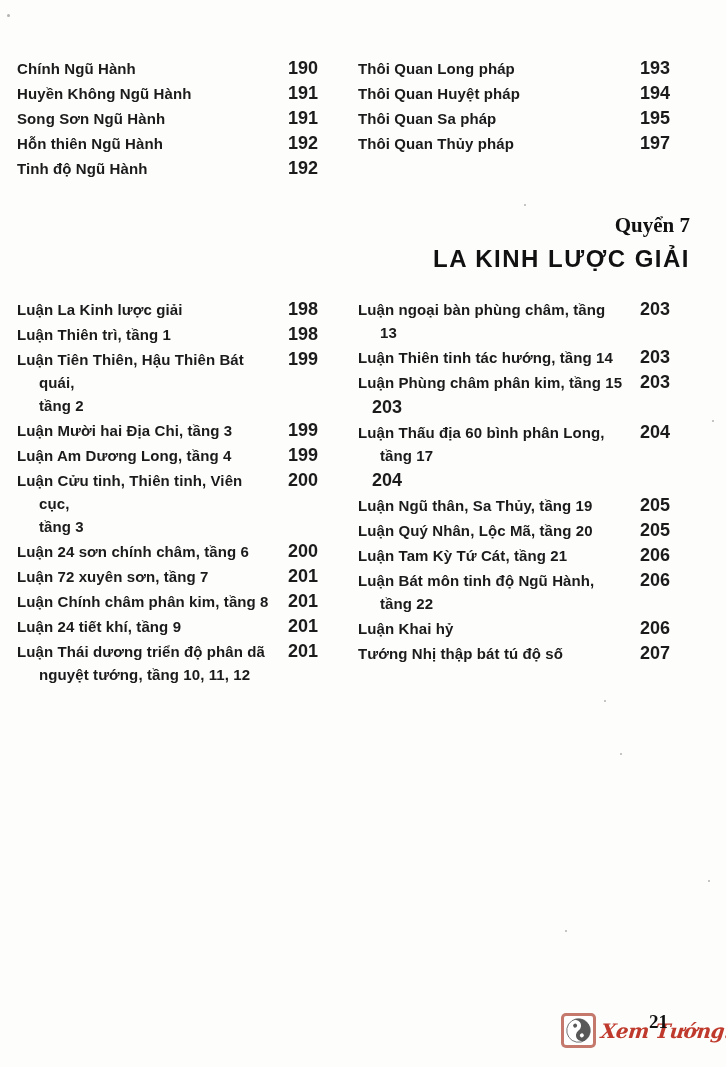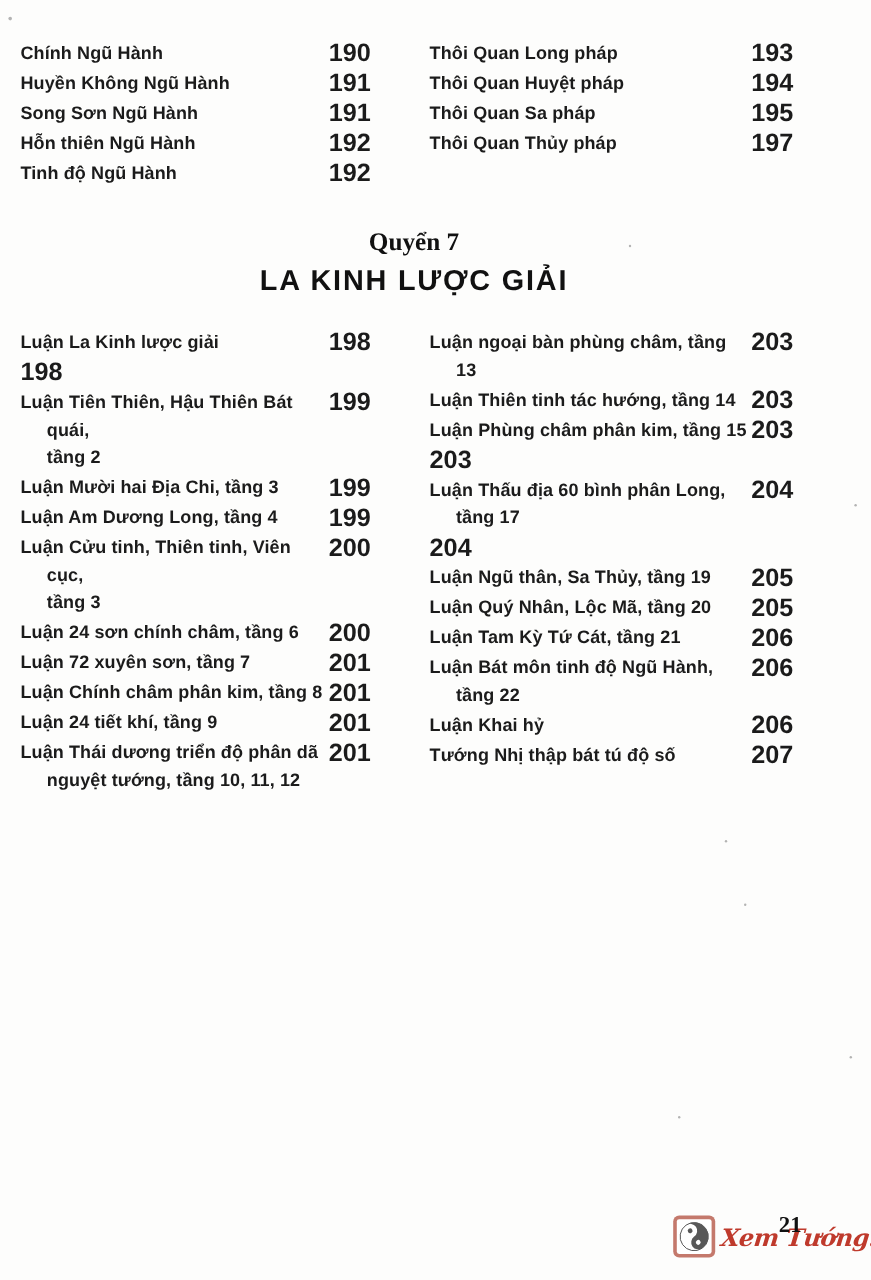--- a/index.html
+++ b/index.html
@@ -35,32 +35,32 @@
     font-weight: bold;
     line-height: 23px;
     letter-spacing: 0.1px;
     white-space: pre-line;
     padding-left: 22px;
     text-indent: -22px;
     color: #1b1b1b;
   }
   .entry-page {
     width: 44px;
-    text-align: left;
-    font-size: 21px;
+    text-align: right;
+    font-size: 18px;
     font-weight: bold;
     line-height: 23px;
     white-space: nowrap;
     color: #1b1b1b;
   }
 
-  .toc-top { padding-top: 33px; }
+  .toc-top { padding-top: 57px; }
 
   
-  .section-header { text-align: center; margin-top: 31px; width: 690px; }
+  .section-header { text-align: right; margin-top: 31px; width: 690px; }
   .section-kicker {
     font-family: "Liberation Serif", serif;
     font-size: 21px;
     font-weight: bold;
     color: #111;
   }
   .section-title {
     margin-top: 7px;
     font-size: 24px;
     font-weight: bold;
@@ -189,20 +189,21 @@
 
   <div class="toc-grid toc-main">
     <div class="toc-col">
 
         <div class="entry">
           <span class="entry-title">Luận La Kinh lược giải</span>
           <span class="entry-page">198</span>
         </div>
 
         <div class="entry">
+          <span class="entry-title">Luận Thiên trì, tầng 1</span>
           <span class="entry-page">198</span>
         </div>
 
         <div class="entry">
           <span class="entry-title">Luận Tiên Thiên, Hậu Thiên Bát quái,
 tầng 2</span>
           <span class="entry-page">199</span>
         </div>
 
         <div class="entry">

